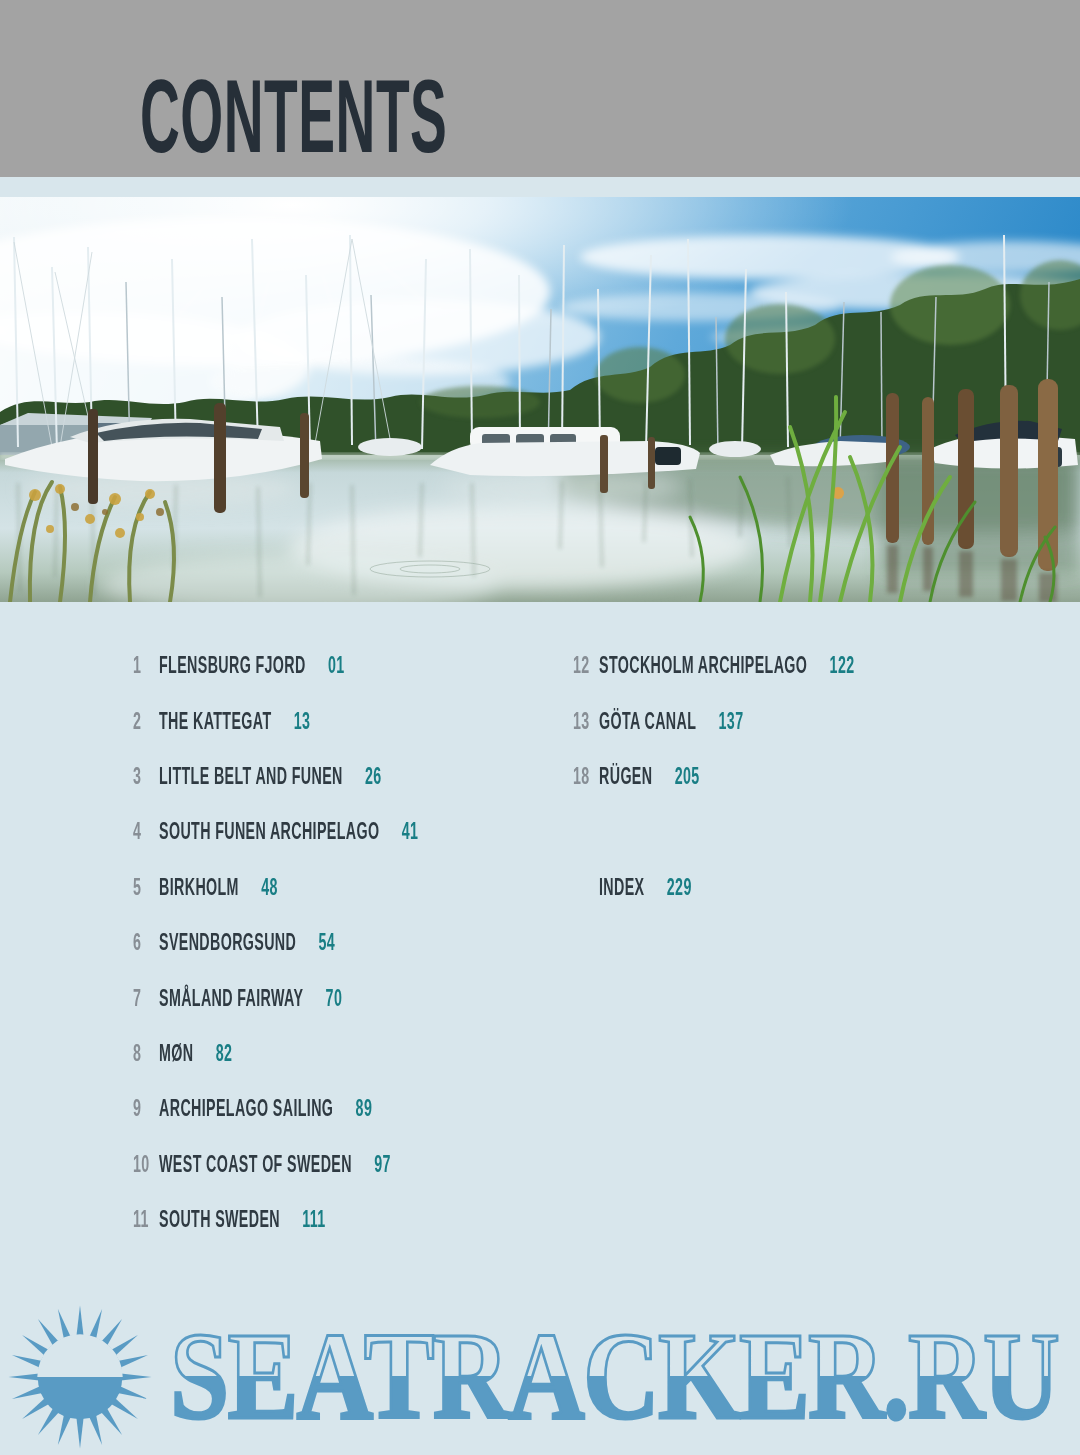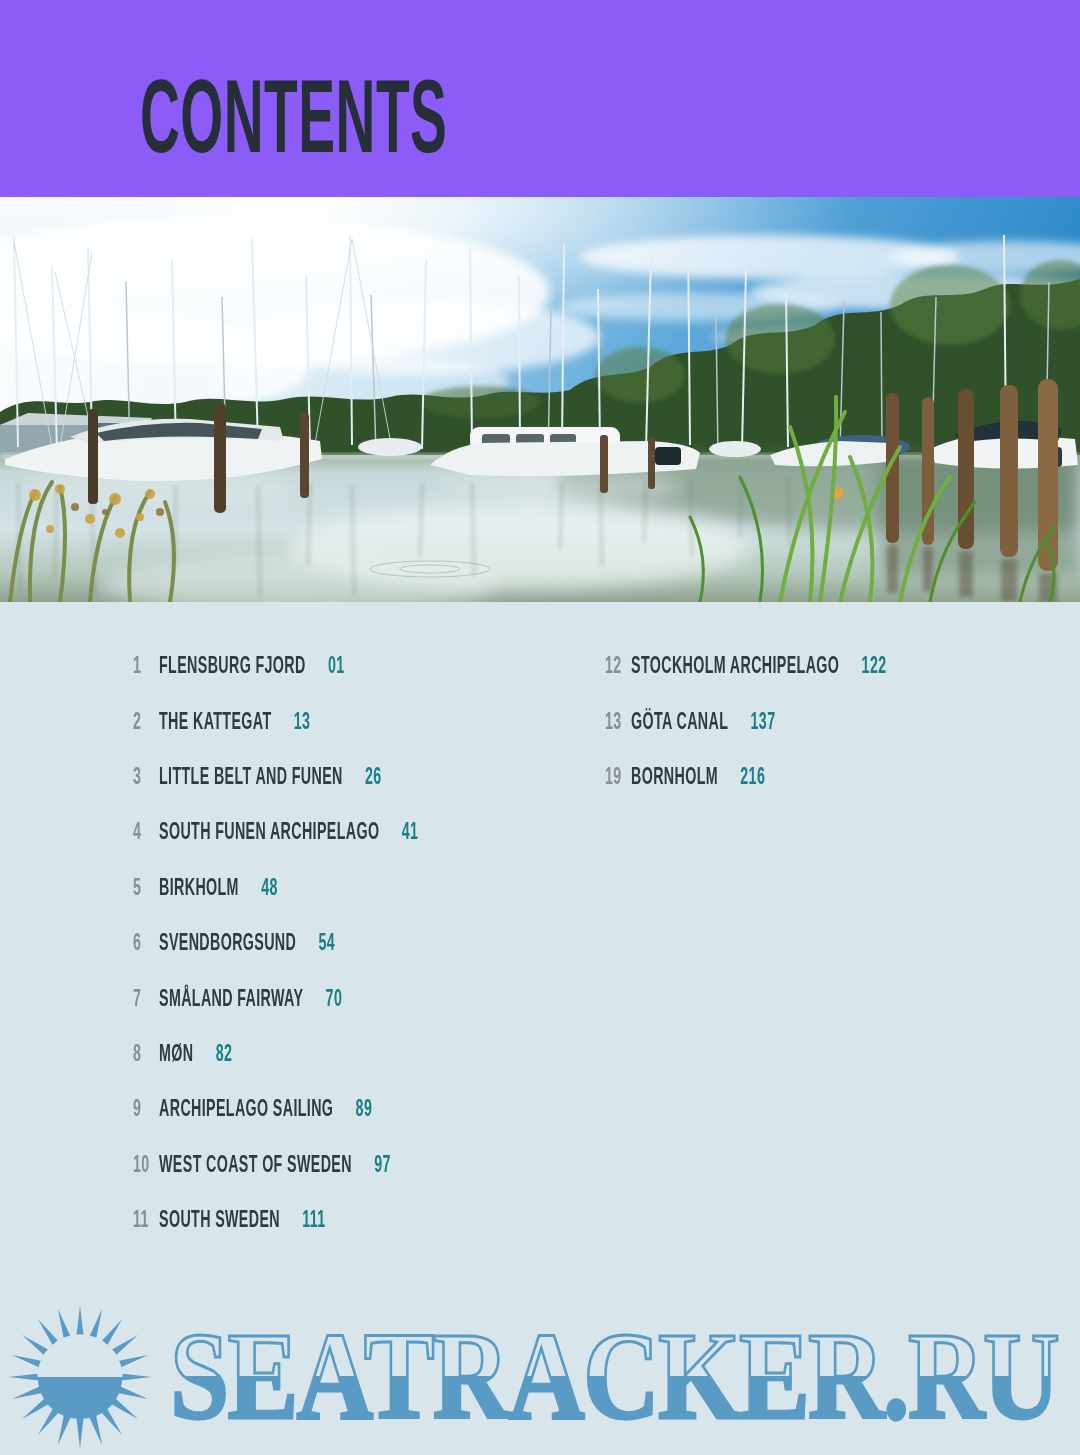--- a/index.html
+++ b/index.html
@@ -2,35 +2,35 @@
 <html><head>
 <meta charset="utf-8">
 <style>
   html,body { margin:0; padding:0; }
   .page {
     position:relative; width:1080px; height:1455px;
     background:#d8e6ec; overflow:hidden;
     font-family:"Liberation Sans", sans-serif;
   }
   
-  .band { position:absolute; top:0; left:0; width:1080px; height:197px; background:#8b5cf6; }
+  .band { position:absolute; top:0; left:0; width:1080px; height:177px; background:#a3a3a3; }
   .page-title {
     position:absolute; left:140px; top:64px; margin:0;
     font-size:104px; font-weight:700; line-height:1; color:#262f38;
     letter-spacing:1px; transform:scaleX(0.53); transform-origin:left top;
     white-space:nowrap;
   }
   
   .photo { position:absolute; top:197px; left:0; width:1080px; height:405px; }
   .photo svg { display:block; width:100%; height:100%; }
   
   .toc { position:absolute; top:638px; left:0; width:1080px; height:640px; }
   .col { list-style:none; margin:0; padding:0; position:absolute; top:0; }
   .col-left  { left:133px; }
-  .col-right { left:573px;margin-left:32px; }
+  .col-right { left:573px; }
   .row { height:55.4px; display:flex; align-items:center; }
   .inner {
     display:flex; align-items:baseline; white-space:nowrap;
     transform:scaleX(0.62); transform-origin:left center;
     font-size:23px; font-weight:700; letter-spacing:0.6px;
   }
   .num { width:42px; flex:none; color:#878e95; }
   .t   { color:#2f3a42; }
   .p   { color:#197e85; margin-left:36px; }
   
@@ -367,30 +367,37 @@
         </li>
       <li class="row">
           <span class="inner">
             <span class="num">13</span>
             <span class="t">GÖTA CANAL</span>
             <span class="p">137</span>
           </span>
         </li>
       <li class="row">
           <span class="inner">
-            <span class="num">19</span>
-            <span class="t">BORNHOLM</span>
-            <span class="p">216</span>
+            <span class="num">18</span>
+            <span class="t">RÜGEN</span>
+            <span class="p">205</span>
           </span>
         </li>
       <li class="row">
           <span class="inner">
             <span class="num"></span>
             <span class="t"></span>
             <span class="p"></span>
+          </span>
+        </li>
+      <li class="row">
+          <span class="inner">
+            <span class="num"></span>
+            <span class="t">INDEX</span>
+            <span class="p">229</span>
           </span>
         </li>
     </ol>
   </main>
 
   <footer class="watermark">
     <svg class="sun" viewBox="0 0 200 200" width="146" height="146">
       <defs>
           <polygon id="ray" points="100,2 93,62 107,62"></polygon>
         </defs>

